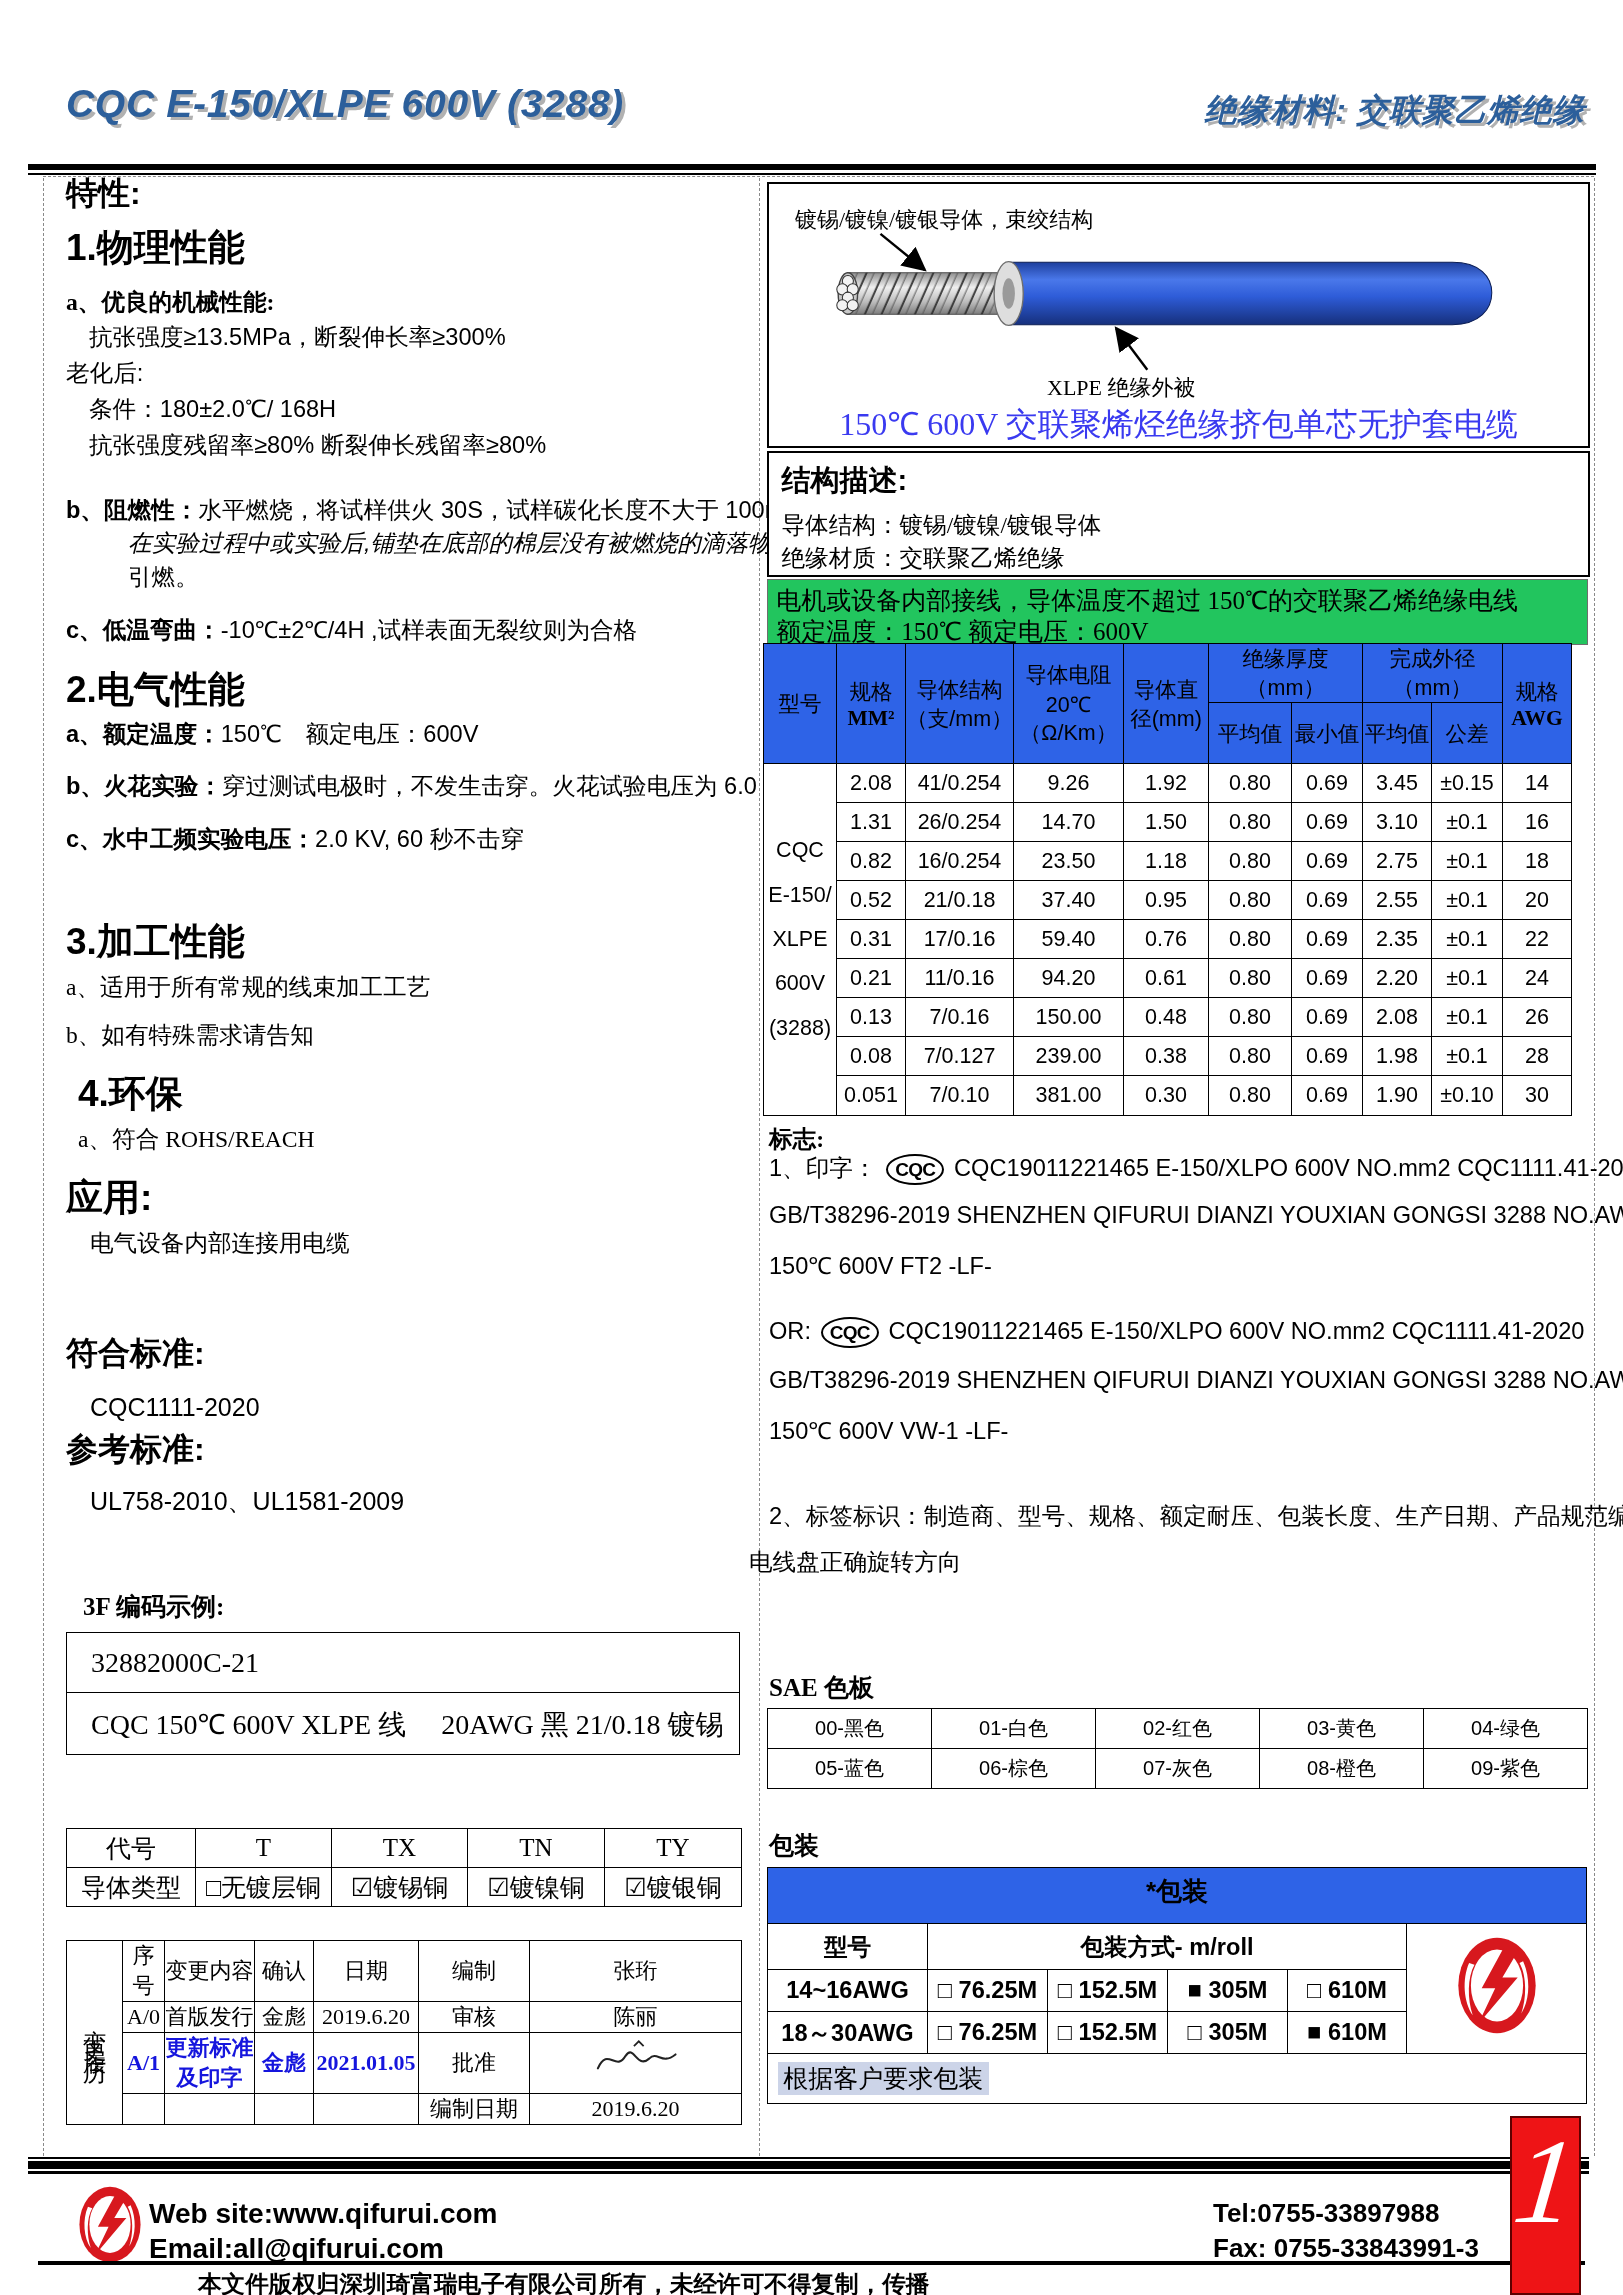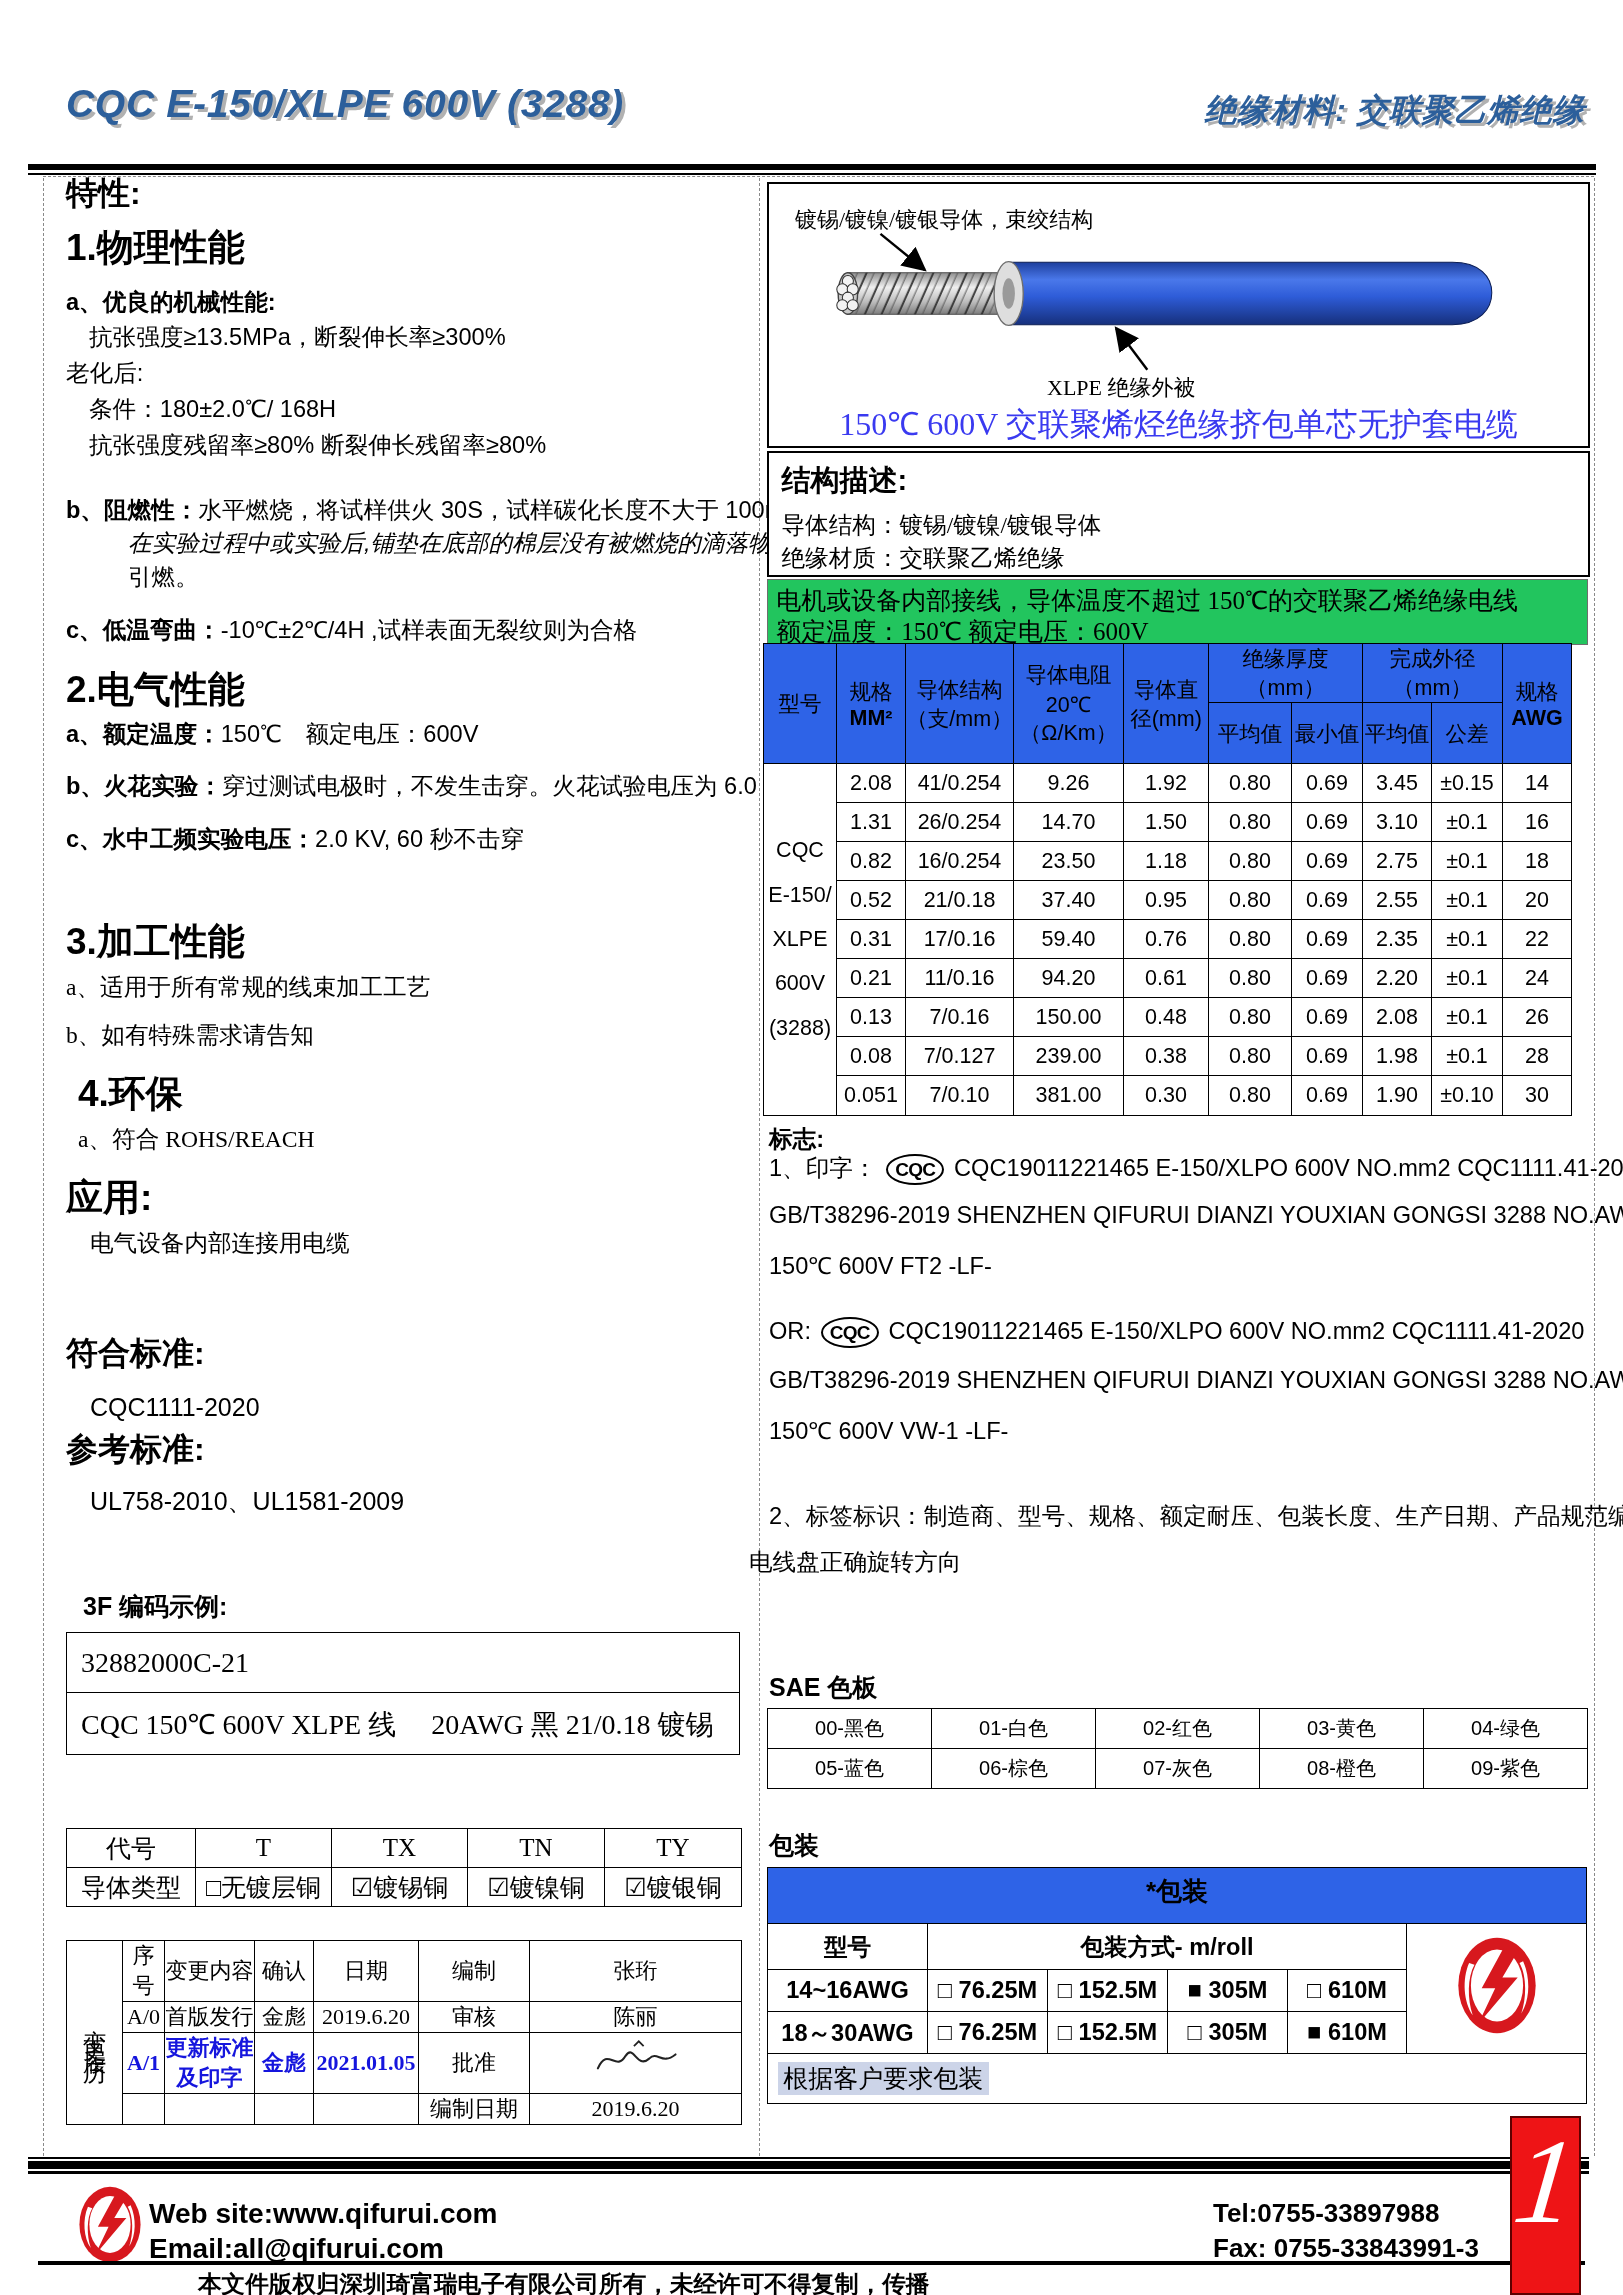--- a/index.html
+++ b/index.html
@@ -1,20 +1,20 @@
 <!DOCTYPE html>
 <html style="font-size:11px"><head>
 <meta charset="utf-8">
 <style>
   html,body{margin:0;padding:0;}
   body{width:1623px;height:2295px;position:relative;background:#ffffff;
        font-family:"Liberation Sans", sans-serif;color:#000;overflow:hidden;}
   .abs{position:absolute;}
   .ser{font-family:"Liberation Serif", serif;}
-  .b{font-weight:bold;}
+  .b{font-weight:bold;font-family:Liberation Serif, serif;}
   
   .doc-title{font-size:39px;font-weight:bold;font-style:italic;color:#2c5f9b;
              text-shadow:3.5px 2.8px 0 #b1b1b1;letter-spacing:0.7px;white-space:nowrap;}
   .doc-title-r{font-size:32px;}
   .hbar{background:#000;}
   .vdash{border-left:1.4px dashed #8a8a8a;width:0;}
   .hdash{border-top:1.4px dashed #8a8a8a;height:0;}
   
   .sec-big{font-size:37px;font-weight:bold;white-space:nowrap;}
   .sec-mid{font-size:32px;font-weight:bold;white-space:nowrap;}
@@ -29,21 +29,21 @@
   table{border-collapse:collapse;table-layout:fixed;}
   td,th{border:1.4px solid #000;text-align:center;vertical-align:middle;
         font-weight:normal;padding:0;overflow:hidden;}
   .spec th{background:#2e63e7;font-size:21.5px;}
   .spec td{font-size:21.5px;background:#fff;}
   .bluehead{background:#2e63e7;}
   .sae td{font-size:20px;}
   .sae .title-row{font-size:26px;font-weight:bold;}
   .pack td{font-size:23.6px;font-weight:bold;}
   .pack .title-row{font-size:26px;}
-  .code3f td{font-size:28px;text-align:left;padding-left:14px;font-family:"Liberation Serif",serif;}
+  .code3f td{font-size:28px;text-align:left;padding-left:24px;font-family:"Liberation Serif",serif;}
   .daihao td{font-size:25px;font-family:"Liberation Serif",serif;}
   .hist td{font-size:22px;font-family:"Liberation Serif",serif;}
   .hist .vert{writing-mode:vertical-rl;text-orientation:upright;letter-spacing:11px;font-size:23.6px;}
   .bluetext{color:#1515dd;font-weight:bold;}
   .model-cell{font-size:21.5px;}
   .model-cell div{margin:19.4px 0;}
   
   .mark-line{font-size:23.6px;white-space:nowrap;}
   .cqc-badge{display:inline-block;border:2.8px solid #000;border-radius:50%;
              padding:4.2px 7px;font-size:19px;font-weight:bold;letter-spacing:-0.7px;

